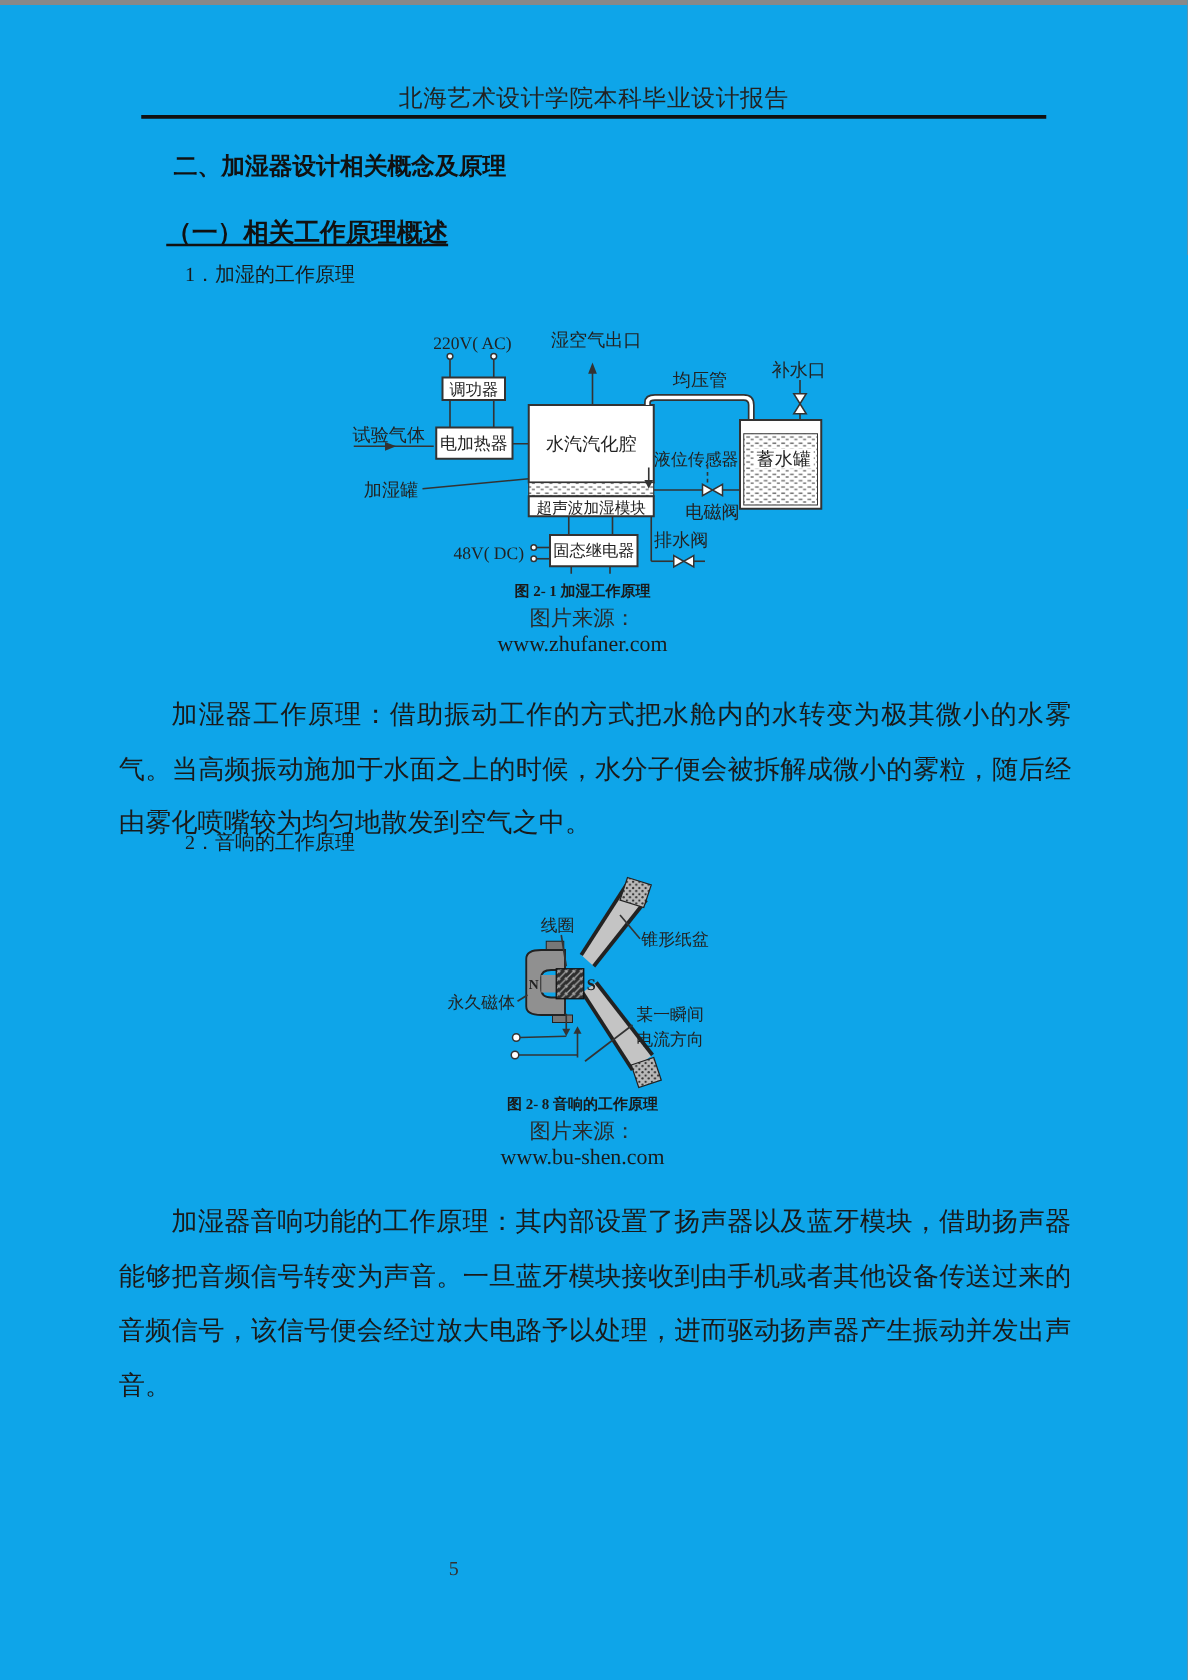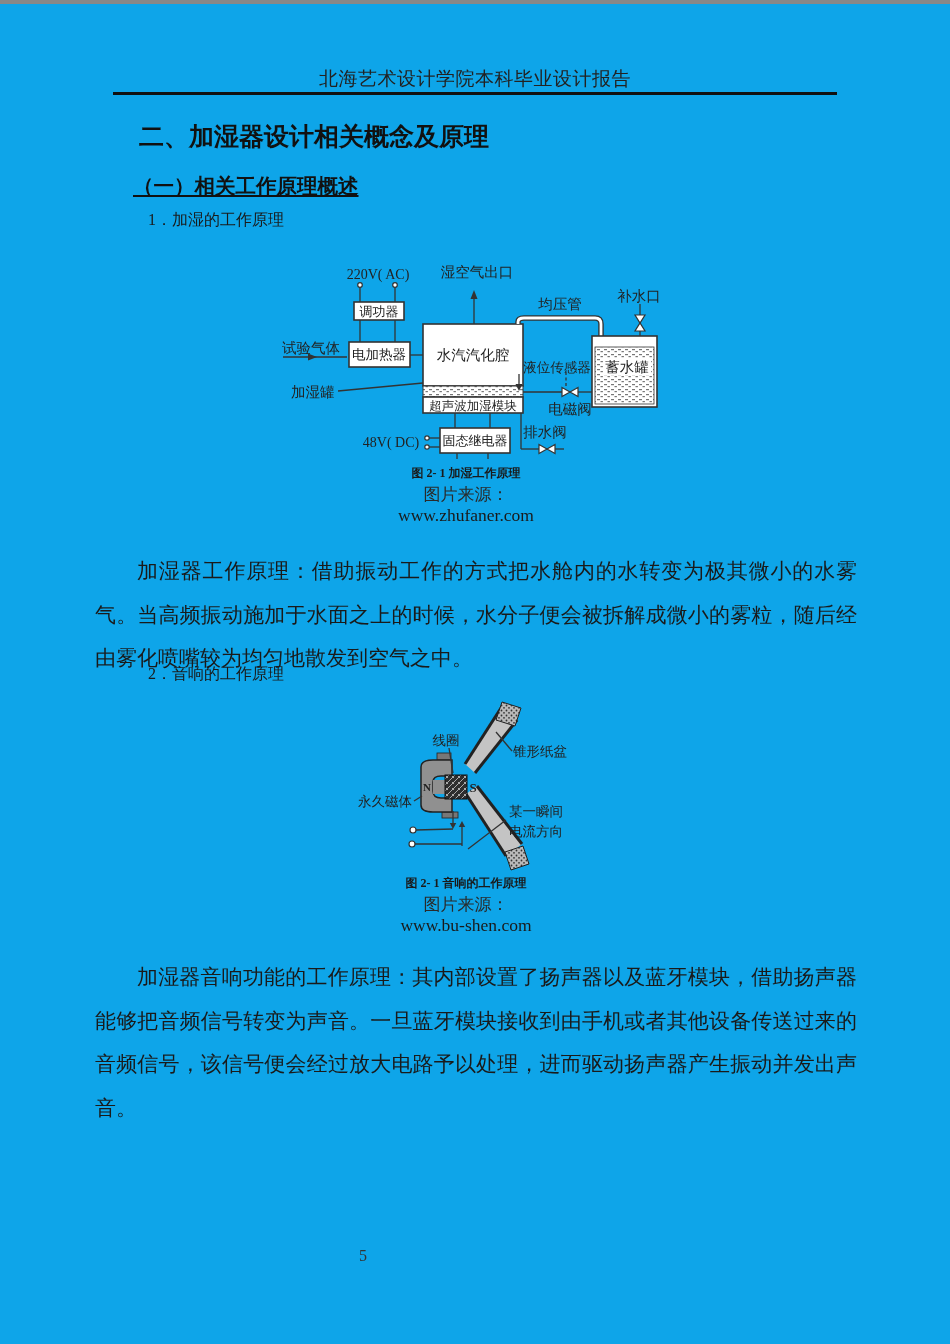--- a/index.html
+++ b/index.html
@@ -10,21 +10,21 @@
   .header-title{
     position:absolute;top:62px;left:0;width:950px;text-align:center;
     font-size:19px;letter-spacing:0.5px;color:#222;
   }
   .header-rule{
     position:absolute;top:88px;left:113px;width:724px;height:2.5px;background:#111;
   }
   .h1{
     position:absolute;left:139px;top:116px;
     font-family:"Liberation Sans","DejaVu Sans",sans-serif;
-    font-weight:bold;font-size:25px;color:#111;
+    font-weight:bold;font-size:19px;color:#111;
   }
   .h2{
     position:absolute;left:133px;top:168px;
     font-family:"Liberation Sans","DejaVu Sans",sans-serif;
     font-weight:bold;font-size:20.5px;color:#111;text-decoration:underline;
   }
   .item{
     position:absolute;left:148px;font-size:16px;color:#1a1a1a;
   }
   .para{
@@ -201,21 +201,21 @@
     <circle class="valve" cx="67" cy="145" r="3"></circle>
     <line class="wire" x1="71" y1="131" x2="108" y2="130"></line>
     <line class="wire" x1="70" y1="145" x2="117" y2="145"></line>
     <line class="wire" x1="108" y1="112" x2="108" y2="126"></line>
     <polygon class="ah" points="104.8,124 111.2,124 108,130"></polygon>
     <line class="wire" x1="117" y1="147" x2="117" y2="126"></line>
     <polygon class="ah" points="113.8,128 120.2,128 117,122"></polygon>
   </svg>
 
   <div class="capwrap" style="top:868px">
-    <div class="figcap">图 2- 1 音响的工作原理</div>
+    <div class="figcap">图 2- 8 音响的工作原理</div>
     <div class="figsrc">图片来源：</div>
     <div class="figurl">www.bu-shen.com</div>
   </div>
 
   <p class="para" style="top:952px">加湿器音响功能的工作原理：其内部设置了扬声器以及蓝牙模块，借助扬声器能够把音频信号转变为声音。一旦蓝牙模块接收到由手机或者其他设备传送过来的音频信号，该信号便会经过放大电路予以处理，进而驱动扬声器产生振动并发出声音。</p>
 
   <div class="pagenum">5</div>
 
 </div>
 

